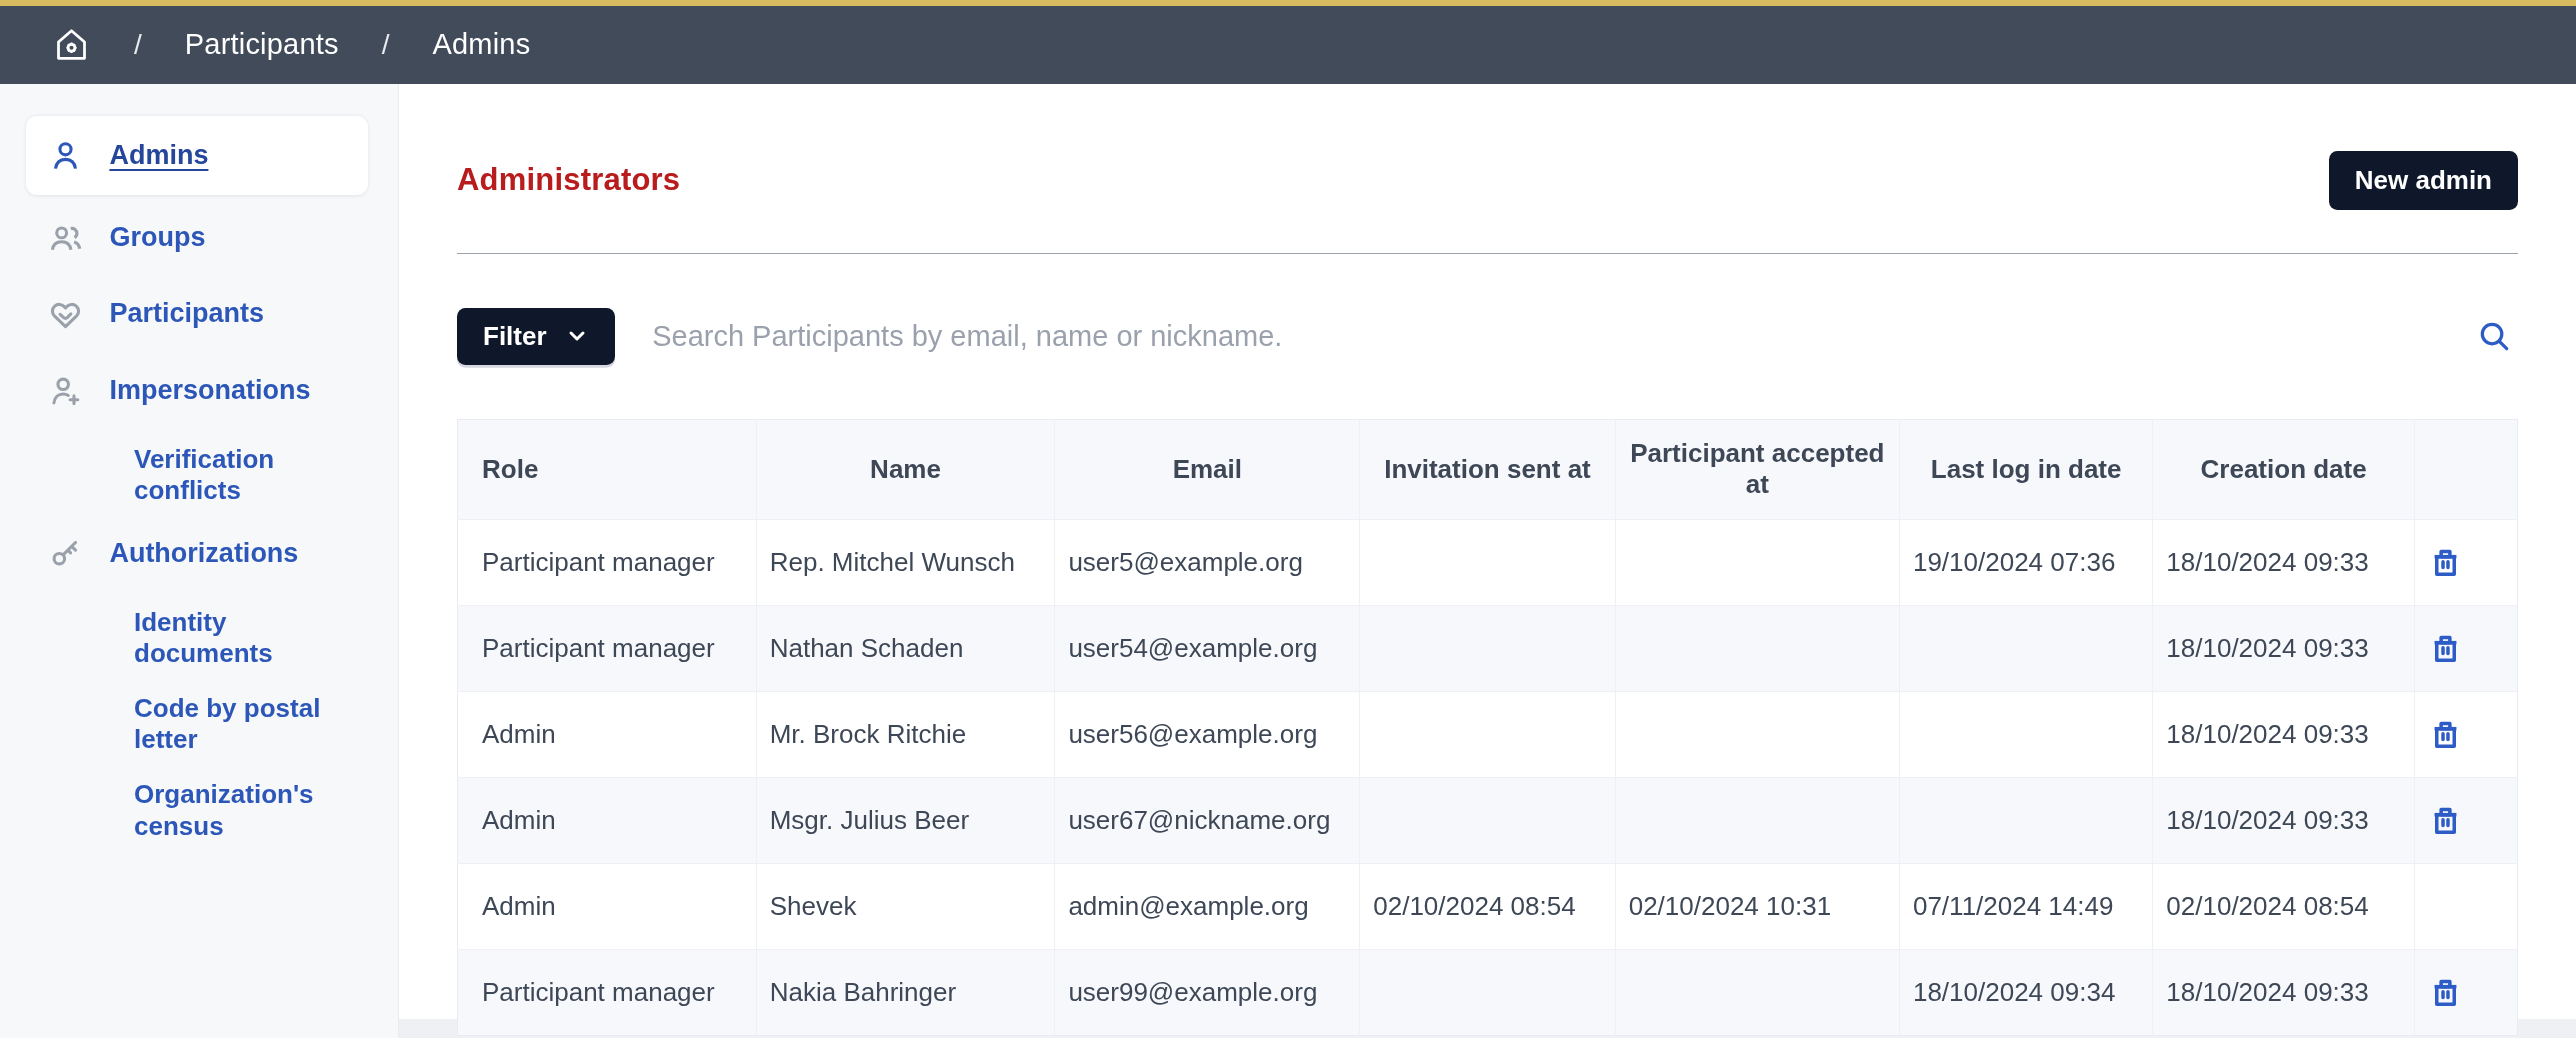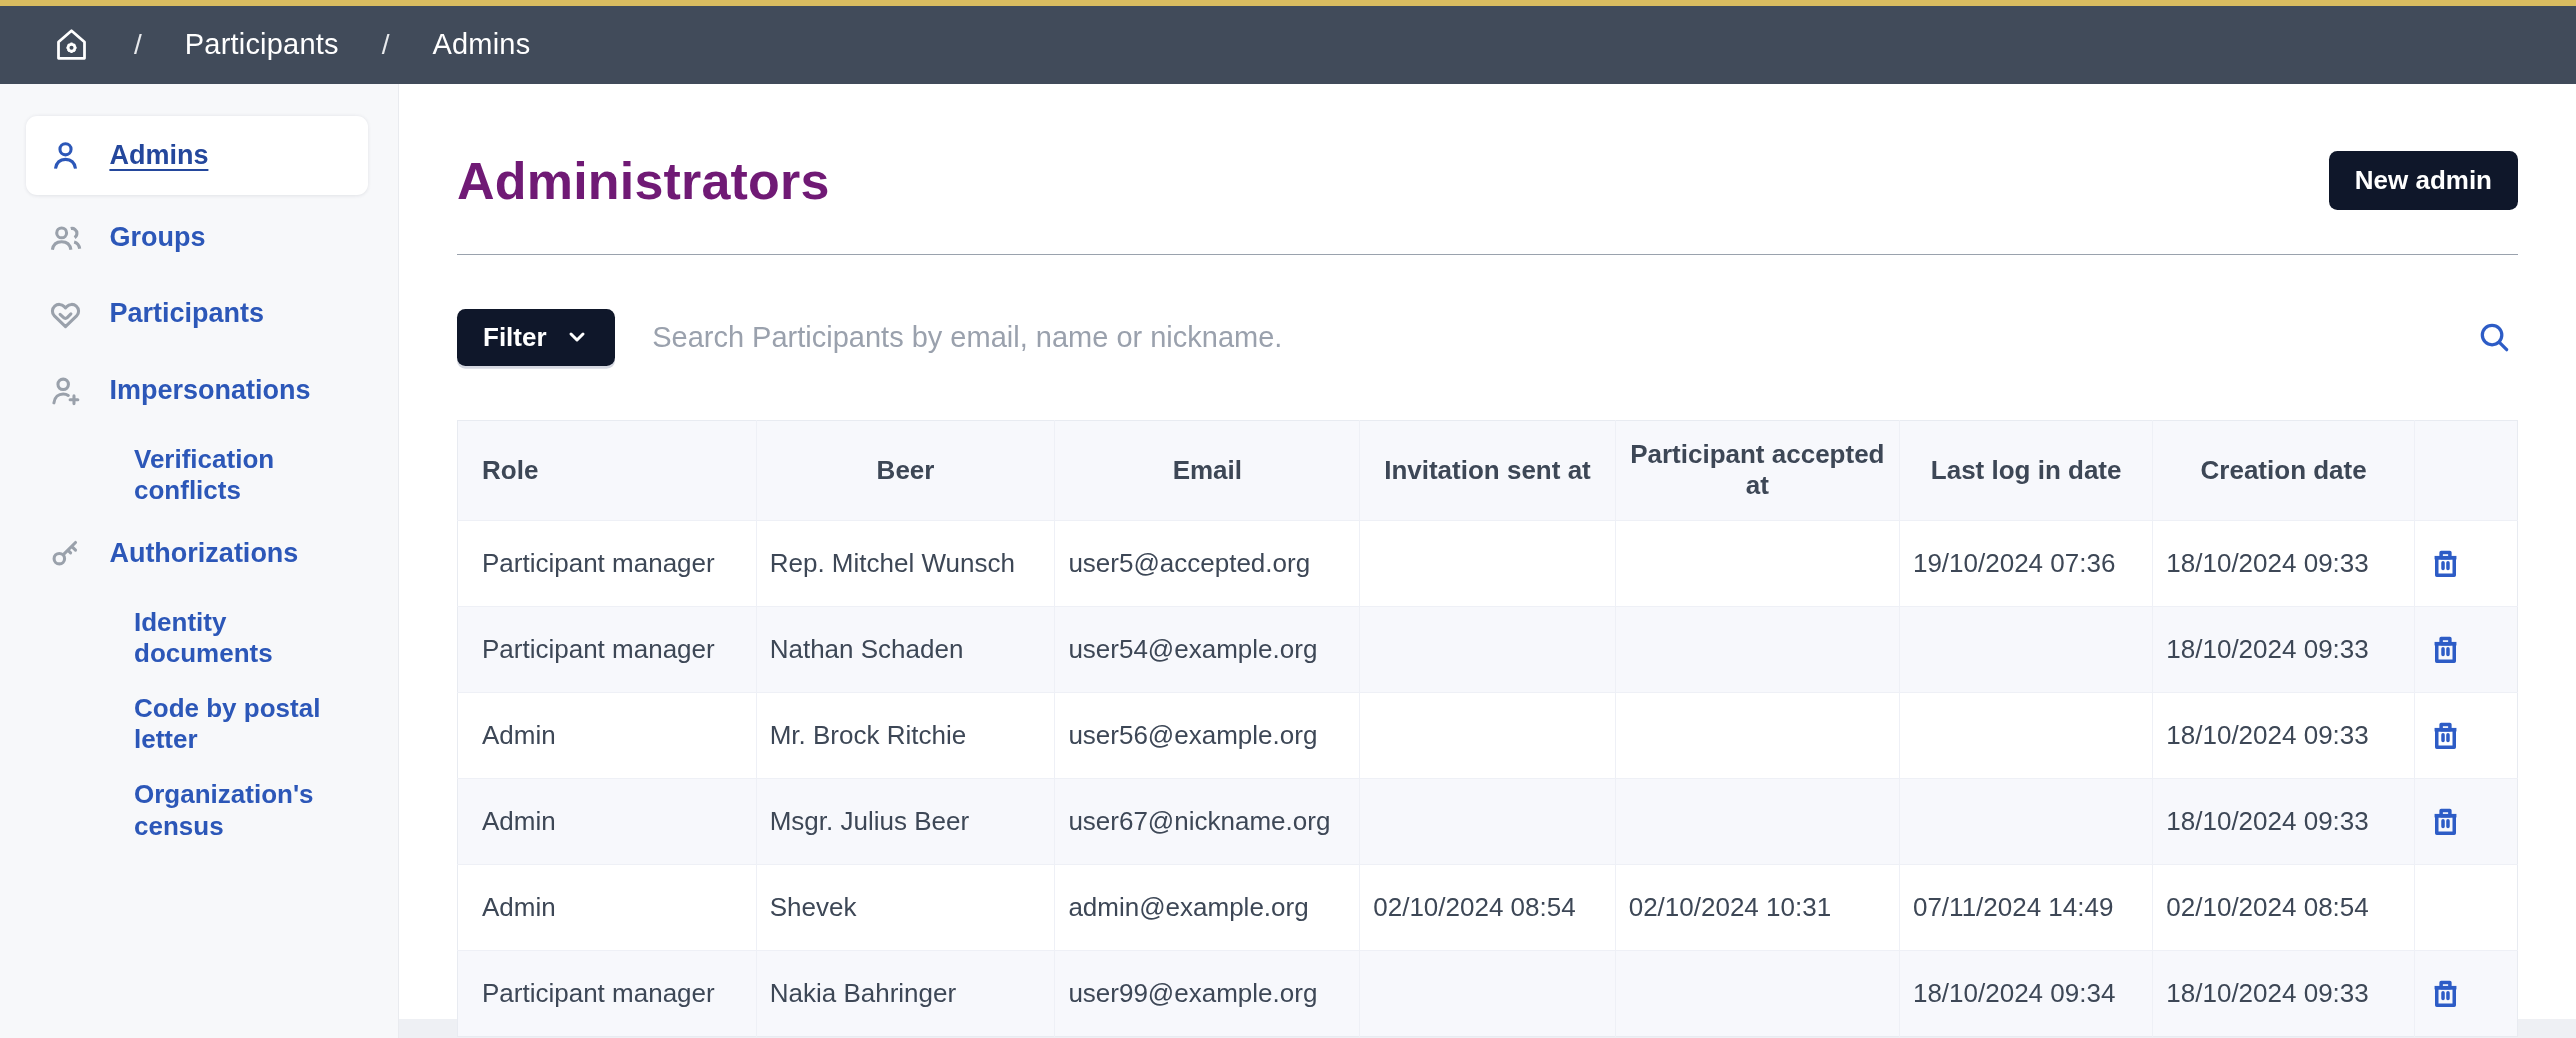--- a/index.html
+++ b/index.html
@@ -43,21 +43,21 @@
   }
   .nav-item.active .nav-label { color:#24479c; font-weight:700; text-decoration:underline; text-underline-offset:4.6px; }
   .nav-item .icn { width:39px; height:39px; flex-shrink:0; display:flex; align-items:center; justify-content:center; }
   .nav-item.sub { padding-left:108px; font-weight:600; font-size:26px; margin-bottom:0; padding-top:12px; padding-bottom:12px; }
 
   
   .page-head {
     display:flex; align-items:center; justify-content:space-between;
     margin-top:67px;
   }
-  .page-title { font-size:52px; font-weight:800; color:#701a75; letter-spacing:0.2px; }
+  .page-title { font-size:31px; font-weight:800; color:#b91c1c; letter-spacing:0.2px; }
   .btn {
     background:#0f172a; color:#fff; border:none; border-radius:8.4px;
     font-family:inherit; font-size:26px; font-weight:700; cursor:pointer;
   }
   .btn-new { padding:14px 26px; }
   .head-divider { border:none; border-top:1.9px solid #9aa2ad; margin-top:43px; }
 
   
   .filter-row { display:flex; align-items:center; margin-top:54px; gap:37px; }
   .btn-filter { display:flex; align-items:center; gap:18.6px; padding:13px 26px; box-shadow:0 2.8px 0 rgba(20,40,90,.18); }
@@ -216,34 +216,34 @@
               <col style="width:14.8%">
               <col style="width:12.4%">
             <col style="width:13.8%">
               <col style="width:12.3%">
               <col style="width:12.7%">
               <col style="width:5%">
           </colgroup>
           <thead>
             <tr>
               <th>Role</th>
-              <th>Beer</th>
+              <th>Name</th>
               <th>Email</th>
               <th>Invitation sent at</th>
               <th>Participant accepted at</th>
               <th>Last log in date</th>
               <th>Creation date</th>
               <th></th>
             </tr>
           </thead>
           <tbody id="table-body">
               <tr>
     <td>Participant manager</td>
     <td>Rep. Mitchel Wunsch</td>
-    <td>user5@accepted.org</td>
+    <td>user5@example.org</td>
     <td></td>
     <td></td>
     <td>19/10/2024 07:36</td>
     <td>18/10/2024 09:33</td>
     <td>
       <button class="del-btn">
         <svg width="35" height="35" viewBox="0 0 24 24" fill="none" stroke="#2d5cc6" stroke-width="2.4" stroke-linejoin="round">
           <rect x="6" y="8" width="12" height="12"></rect>
           <path d="M4.5 8h15"></path>
           <rect x="9" y="4.5" width="6" height="3.5"></rect>

